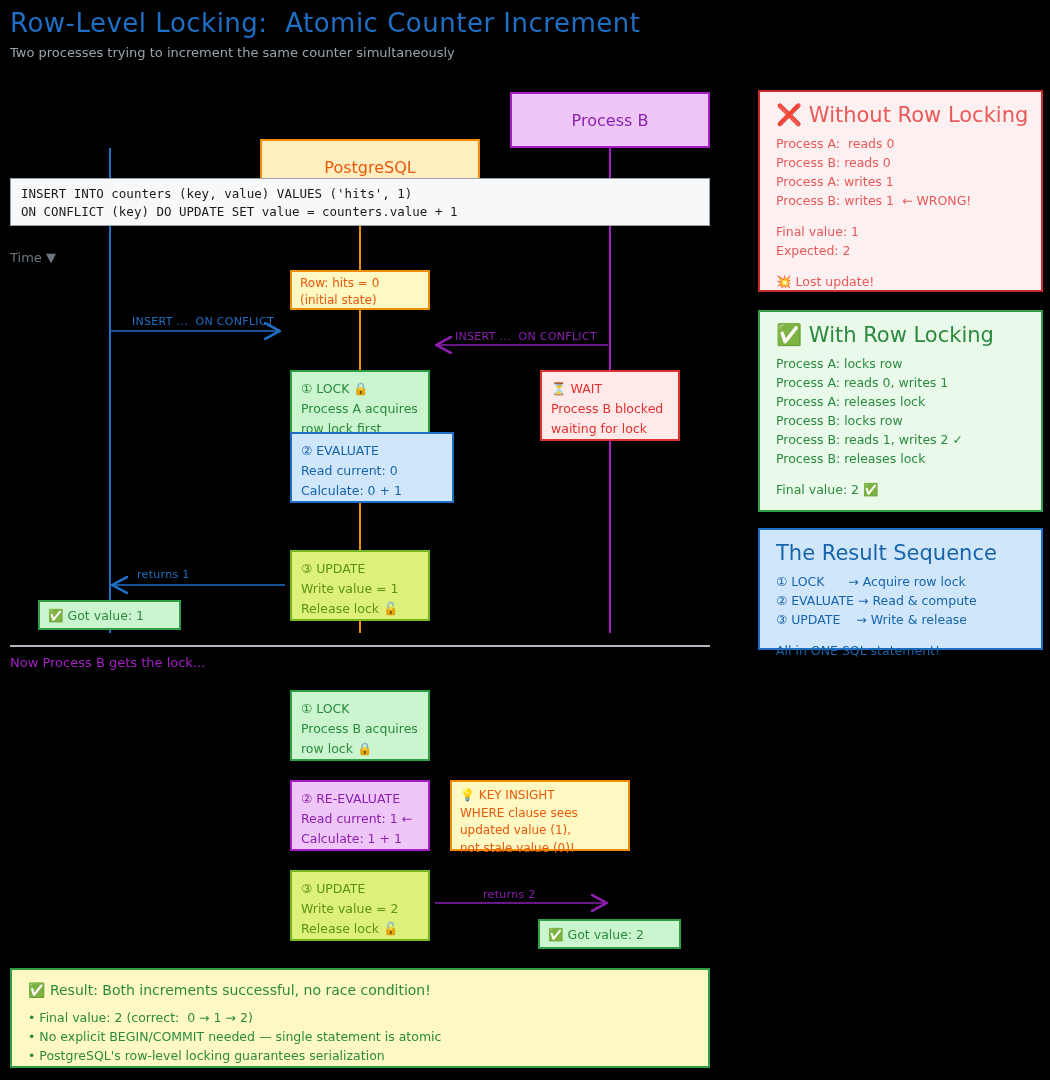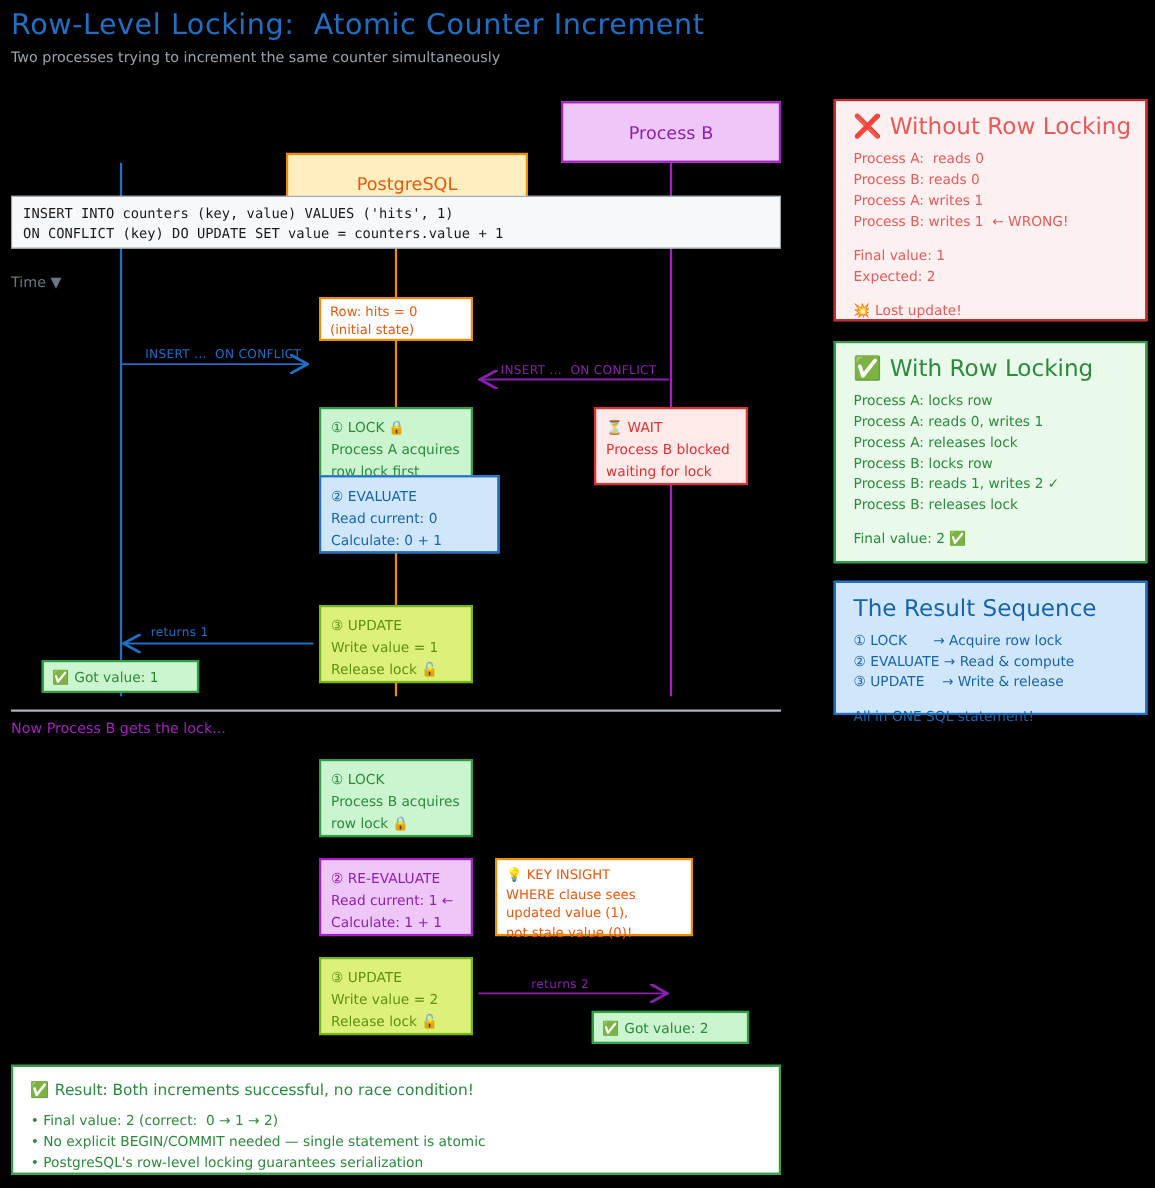--- a/index.html
+++ b/index.html
@@ -61,21 +61,21 @@
   }
 
   
   .note {
     border-width: 2px; border-style: solid;
     padding: 7px 9px;
     font-size: 12.5px; line-height: 20px;
     white-space: pre-line;
   }
 
-  .n-orange { background: #ffffff; border-color: #f08c00; color: #e8590c; }
+  .n-orange { background: #fef9c3; border-color: #f08c00; color: #e8590c; }
   .n-green  { background: #caf5ce; border-color: #2f9e44; color: #2b8a3e; }
   .n-blue   { background: #cfe6fb; border-color: #1f6fc4; color: #1864ab; }
   .n-lime   { background: #ddf07a; border-color: #74b816; color: #5c940d; }
   .n-red    { background: #ffe9e9; border-color: #e03131; color: #e03131; }
   .n-purple { background: #eec6f7; border-color: #a61fc4; color: #8d1fb0; }
   .n-mint   { background: #caf5ce; border-color: #2f9e44; color: #2b8a3e; }
 
   
   .note-row      { left: 290px; top: 270px; width: 140px; height: 40px; padding: 3px 8px; line-height: 17px; font-size: 12px;}
   .box-lock-a    { left: 290px; top: 370px; width: 140px; height: 71px; }
@@ -95,21 +95,21 @@
   }
   svg.arrows { position: absolute; left: 0; top: 0; width: 1050px; height: 1080px; pointer-events: none; }
 
   
   .divider { left: 10px; top: 645px; width: 700px; height: 2px; background: #b0b6bd; }
   .section-note { left: 10px; top: 655px; font-size: 13px; color: #a61fc4; white-space: pre; }
 
   
   .resultbox {
     left: 10px; top: 968px; width: 700px; height: 100px;
-    background: #ffffff; border: 2px solid #2f9e44;
+    background: #fef9c3; border: 2px solid #2f9e44;
     padding: 12px 16px; color: #2b8a3e;
   }
   .result-title { font-size: 14px; margin-bottom: 10px; white-space: pre; }
   .result-li { font-size: 12.5px; line-height: 19px; white-space: pre; }
 
   
   .panel { border-width: 2px; border-style: solid; padding: 11px 16px; }
   .panel-title { font-size: 21px; margin-bottom: 7px; white-space: pre; }
   .panel-line  { font-size: 12.5px; line-height: 19px; white-space: pre; }
   .panel-gap   { height: 12px; }

